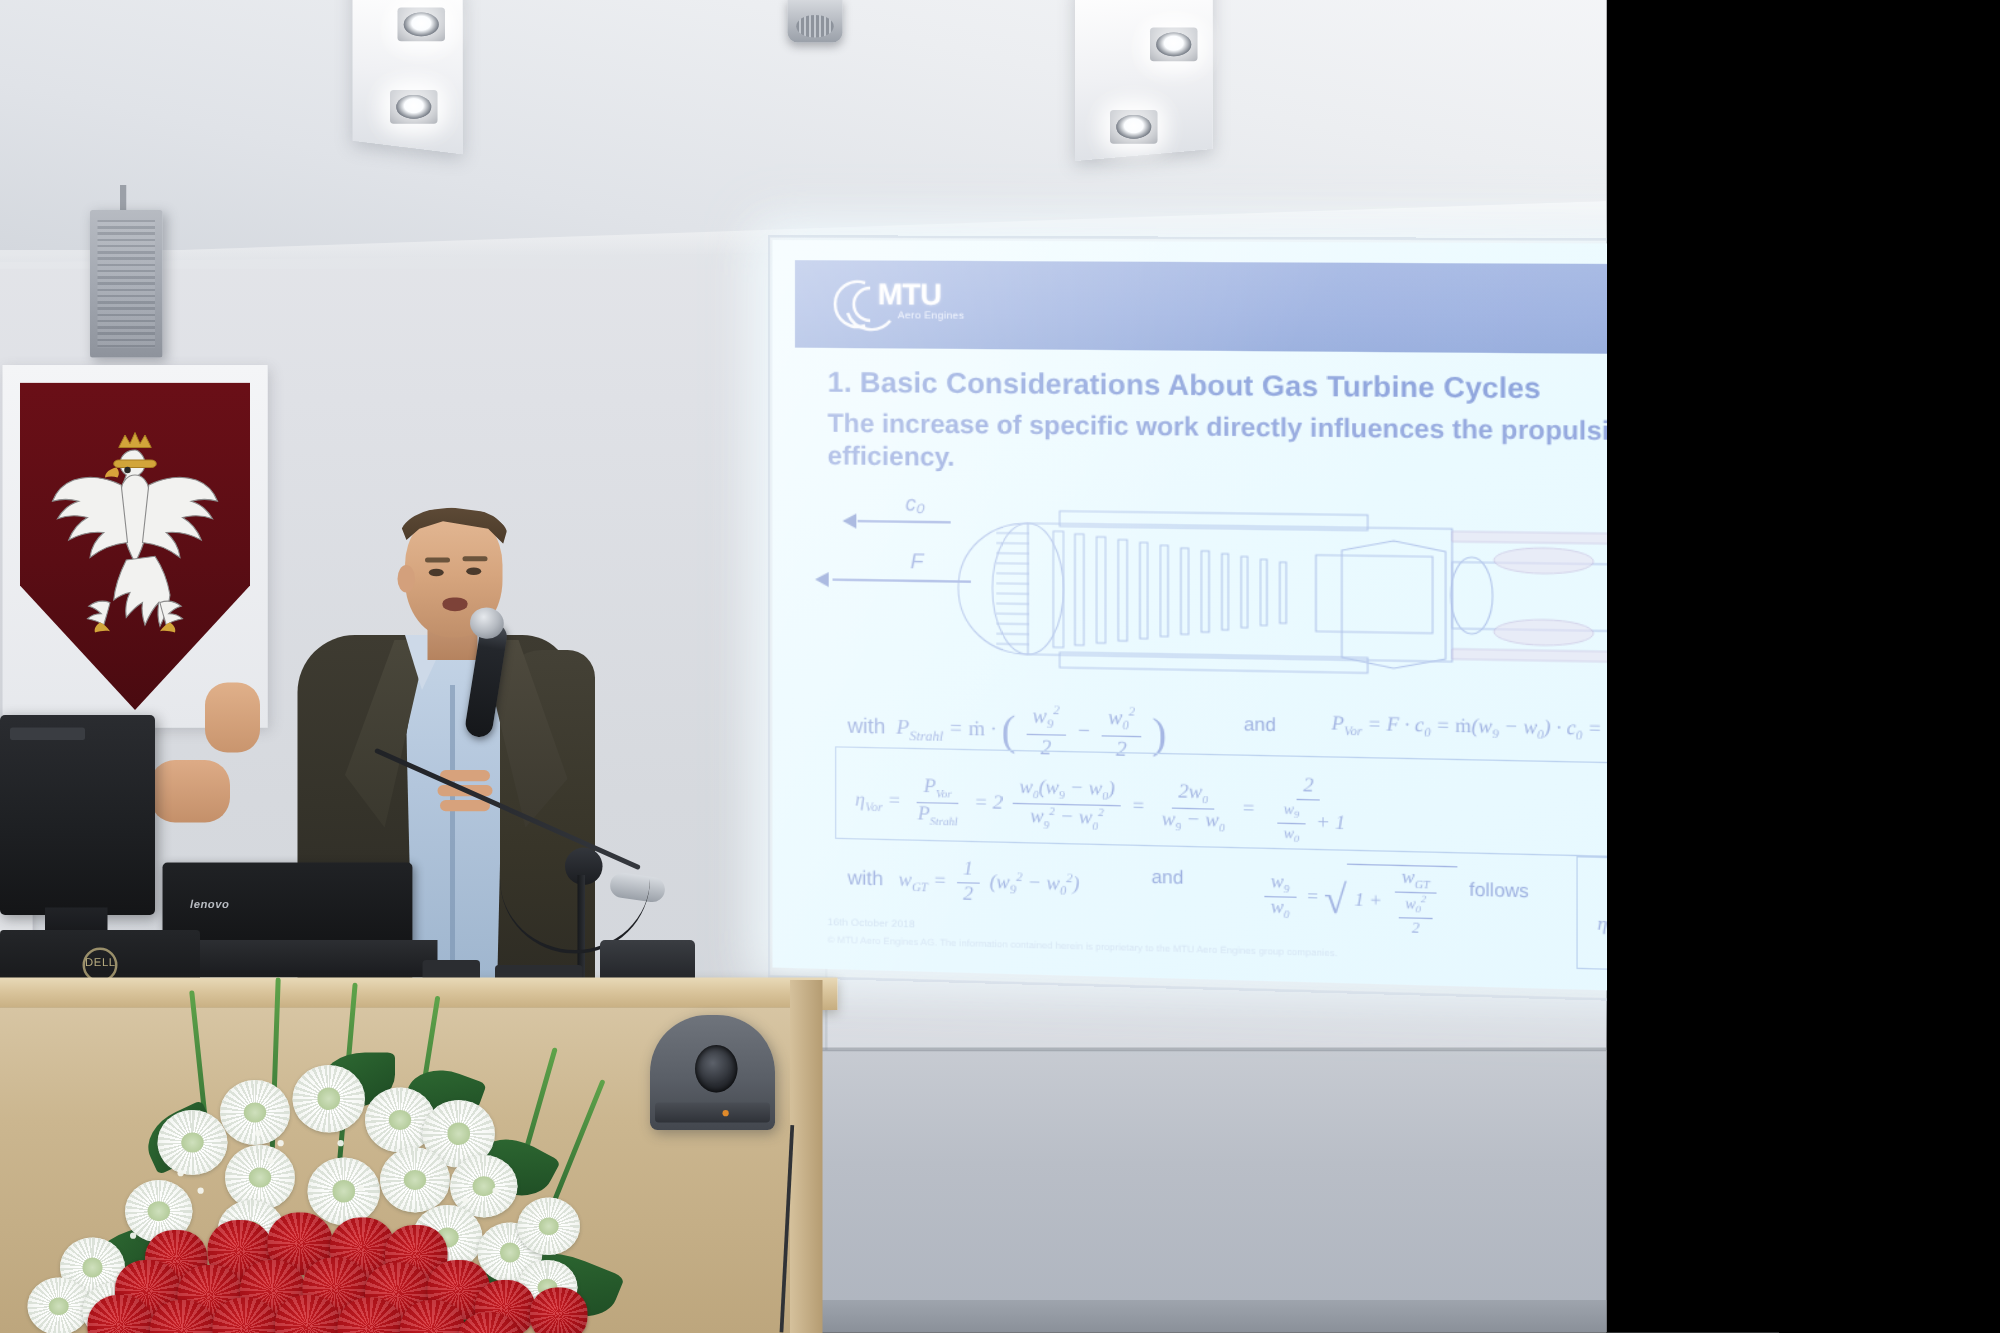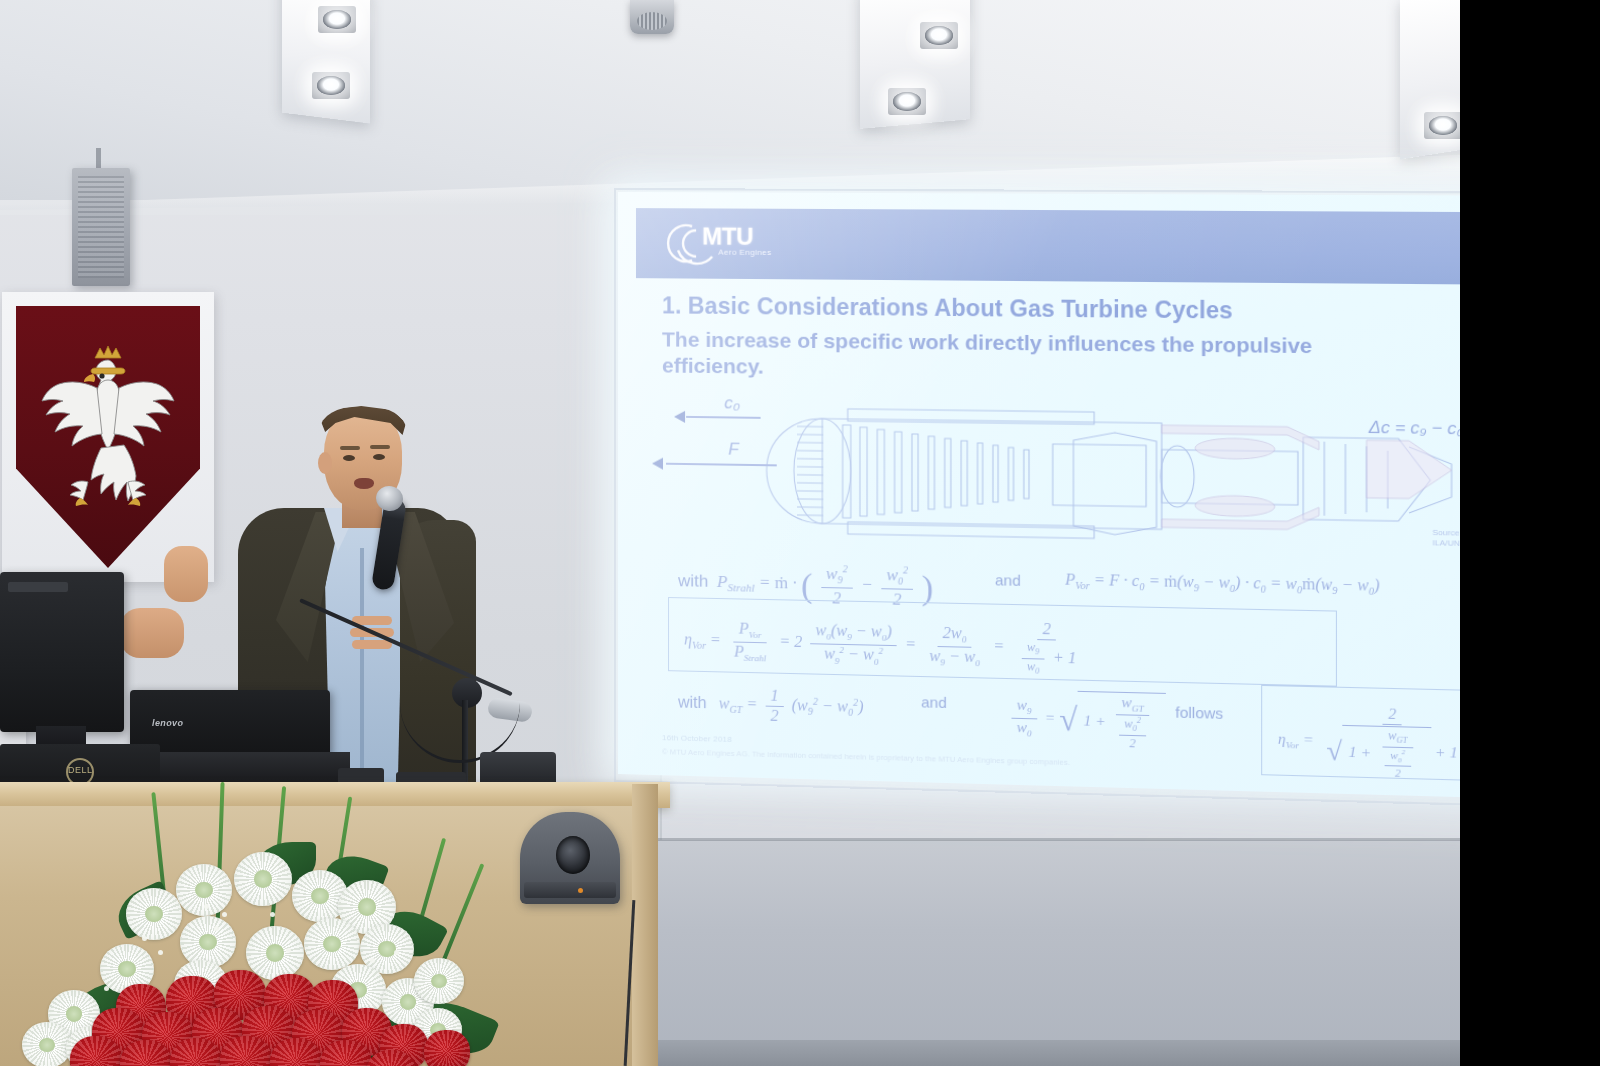--- a/index.html
+++ b/index.html
@@ -1,20 +1,20 @@
 <!DOCTYPE html>
 <html><head>
 <meta charset="utf-8">
 <title>Conference Presentation</title>
 <style>
   html,body{margin:0;padding:0;background:#000;}
   body{font-family:"Liberation Sans",sans-serif;}
 
   #scene{
-    position:relative;width:1460px;height:1066px;overflow:hidden;
+    position:relative;width:1285px;height:1066px;overflow:hidden;
     background:#c9ccd2;
   }
 
   
   .wall{
     position:absolute;left:0;top:0;width:1600px;height:1066px;
     background:
       linear-gradient(180deg,#e9eaed 0%,#dfe1e6 30%,#d6d9de 60%,#cfd3d9 100%);
   }
   .wall-lower{

